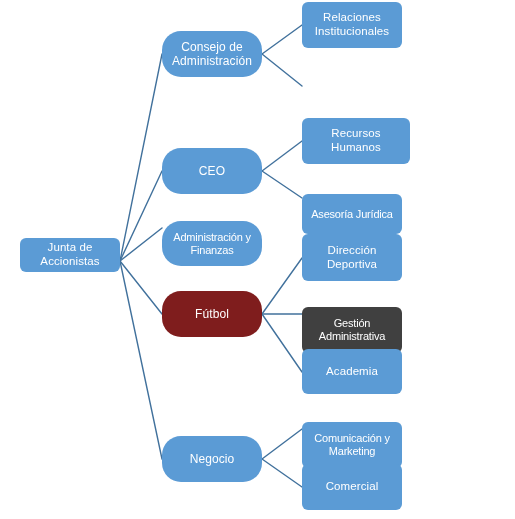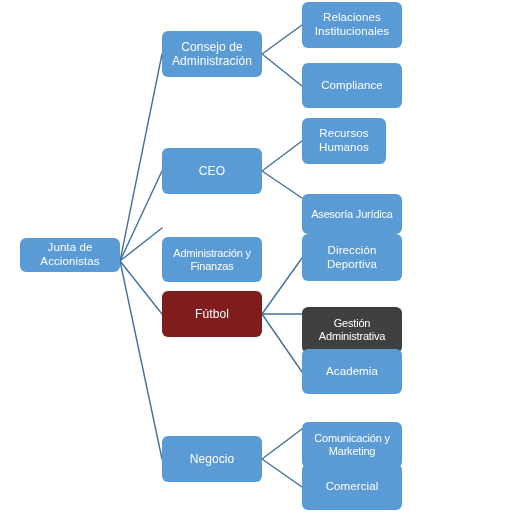--- a/index.html
+++ b/index.html
@@ -39,21 +39,21 @@
     letter-spacing: 0.1px;
     padding: 2px 0;
     z-index: 2;
   }
   .org-node .node-label {
     display: block;
     width: 100%;
     white-space: pre-line;
   }
   .lvl-root { font-size: 11.5px; }
-  .lvl-2 { font-size: 12px; }
+  .lvl-2 { font-size: 12px; border-radius: 19px; }
   .lvl-3 { font-size: 11.5px; }
   .node-tight { font-size: 11px; letter-spacing: -0.2px; padding: 2px 1px; margin-top: 16px; }
 </style>
 </head>
 <body>
 
 <div id="chart-canvas" style="width: 515px; height: 519px; background: rgb(255, 255, 255);">
 
   <svg id="connector-layer" width="515" height="519" viewBox="0 0 515 519">
       <line x1="120" y1="261" x2="162" y2="54" stroke="#41719C" stroke-width="1.4" stroke-linecap="round"></line>
@@ -79,43 +79,40 @@
 
   <div class="org-node lvl-2" id="node-consejo" style="left: 162px; top: 31px; width: 100px; height: 46px; background: rgb(91, 155, 213); color: rgb(255, 255, 255);">
     <span class="node-label">Consejo de
 Administración</span>
   </div>
 
   <div class="org-node lvl-2" id="node-ceo" style="left: 162px; top: 148px; width: 100px; height: 46px; background: rgb(91, 155, 213); color: rgb(255, 255, 255);">
     <span class="node-label">CEO</span>
   </div>
 
-  <div class="org-node lvl-2 node-tight" id="node-administracion" style="left: 162px; top: 221px; width: 100px; height: 45px; background: rgb(91, 155, 213); color: rgb(255, 255, 255);">
+  <div class="org-node lvl-2 node-tight" id="node-administracion" style="left: 162px; top: 205px; width: 100px; height: 45px; background: rgb(91, 155, 213); color: rgb(255, 255, 255);">
     <span class="node-label">Administración y
 Finanzas</span>
   </div>
 
   <div class="org-node lvl-2" id="node-futbol" style="left: 162px; top: 291px; width: 100px; height: 46px; background: #7f1d1d; color: rgb(255, 255, 255);">
     <span class="node-label">Fútbol</span>
   </div>
 
   <div class="org-node lvl-2" id="node-negocio" style="left: 162px; top: 436px; width: 100px; height: 46px; background: rgb(91, 155, 213); color: rgb(255, 255, 255);">
     <span class="node-label">Negocio</span>
   </div>
 
   <div class="org-node lvl-3" id="node-relaciones" style="left: 302px; top: 2px; width: 100px; height: 46px; background: rgb(91, 155, 213); color: rgb(255, 255, 255);">
     <span class="node-label">Relaciones
 Institucionales</span>
   </div>
 
-  <div class="org-node lvl-3" id="node-compliance" style="left: 302px; top: 63px; width: 100px; height: 45px; background: rgb(91, 155, 213); color: rgb(255, 255, 255);">
-    <span class="node-label">Compliance</span>
-  </div>
 
-  <div class="org-node lvl-3" id="node-rrhh" style="left: 302px; top: 118px; width: 84px; height: 46px; background: rgb(91, 155, 213); color: rgb(255, 255, 255);">
+  <div class="org-node lvl-3" id="node-rrhh" style="left: 302px; top: 118px; width: 108px; height: 46px; background: rgb(91, 155, 213); color: rgb(255, 255, 255);">
     <span class="node-label">Recursos
 Humanos</span>
   </div>
 
   <div class="org-node lvl-3 node-tight" id="node-juridica" style="left: 302px; top: 178px; width: 100px; height: 40px; background: rgb(91, 155, 213); color: rgb(255, 255, 255);">
     <span class="node-label">Asesoría Jurídica</span>
   </div>
 
   <div class="org-node lvl-3" id="node-deportiva" style="left: 302px; top: 234px; width: 100px; height: 47px; background: rgb(91, 155, 213); color: rgb(255, 255, 255);">
     <span class="node-label">Dirección

